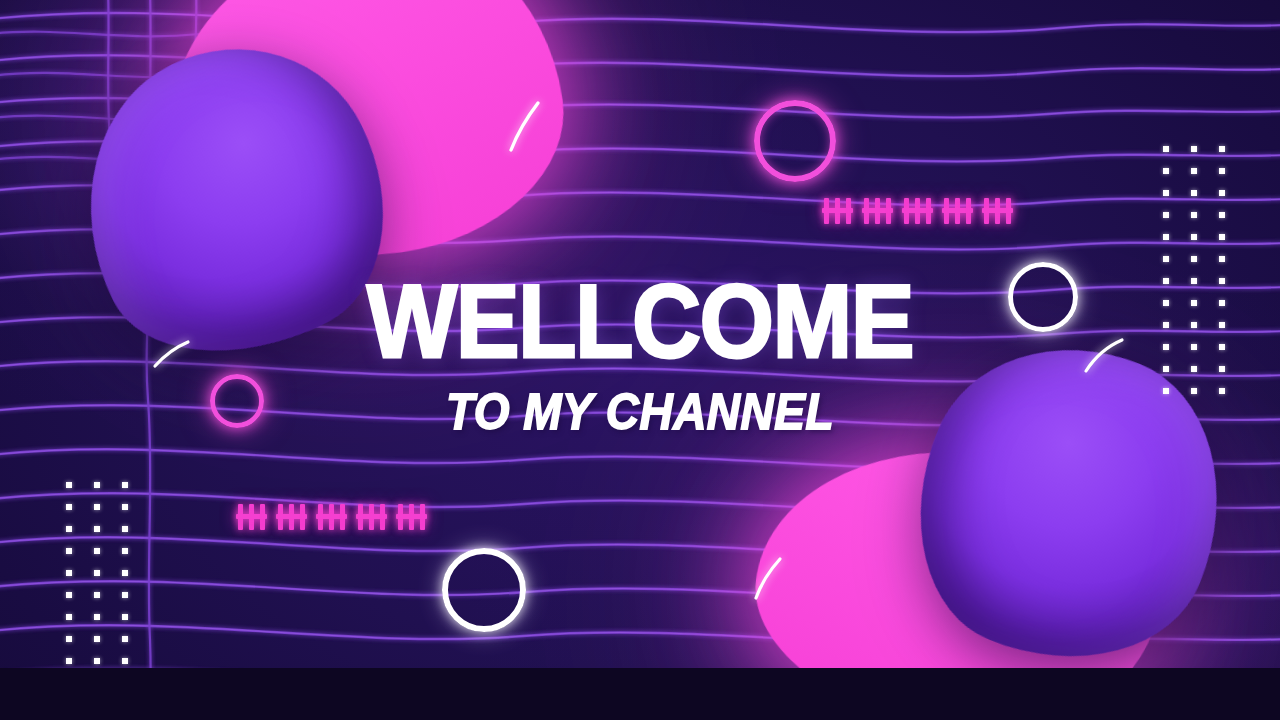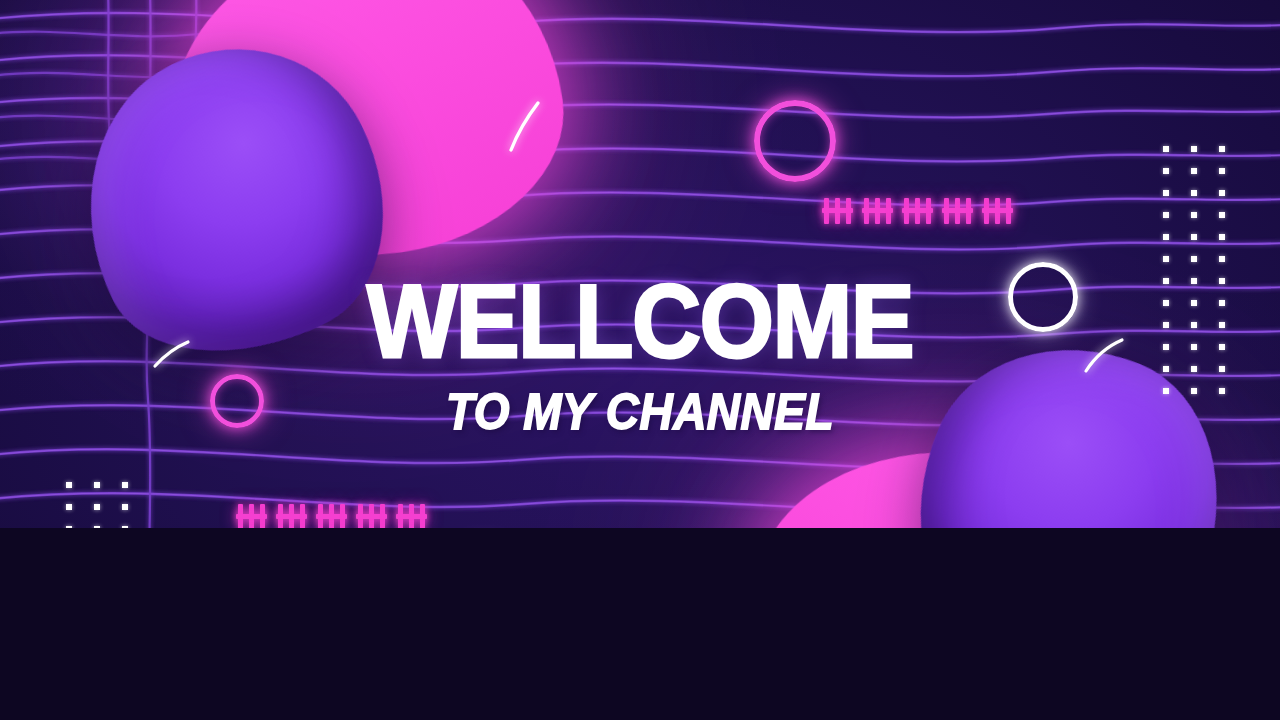--- a/index.html
+++ b/index.html
@@ -4,21 +4,21 @@
 <title>Wellcome To My Channel</title>
 <style>
   html, body {
     margin: 0;
     padding: 0;
     background: #0d0622;
   }
   #stage {
     position: relative;
     width: 1280px;
-    height: 528px;
+    height: 668px;
     overflow: hidden;
     background: #1d0f4a;
     font-family: "Liberation Sans", sans-serif;
   }
 
   
   .layer {
     position: absolute;
     inset: 0;
     width: 1280px;

